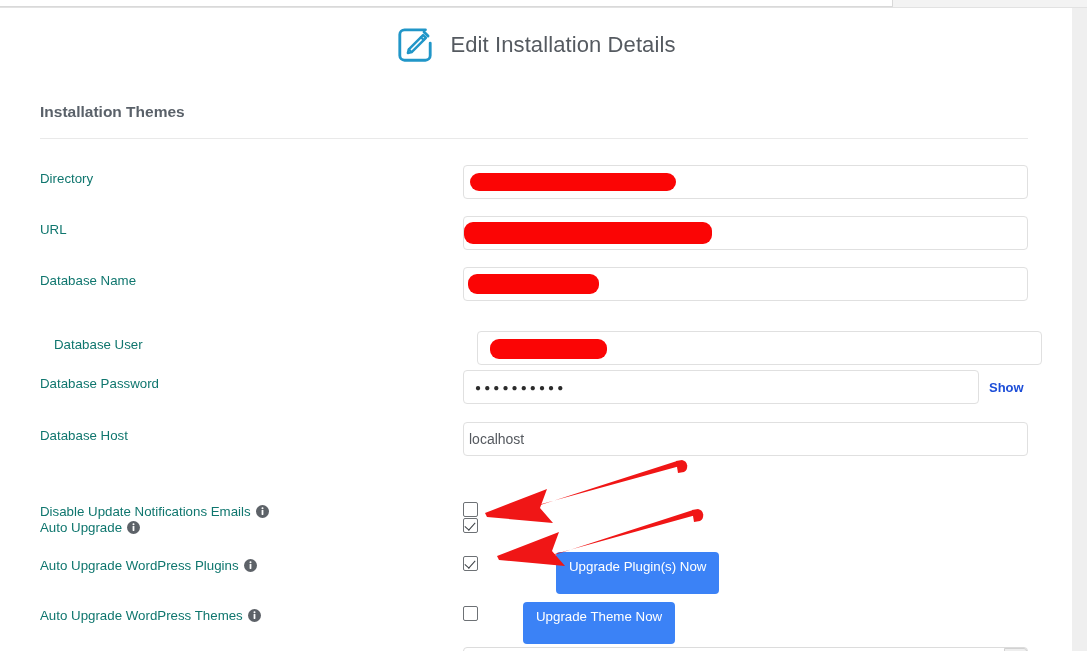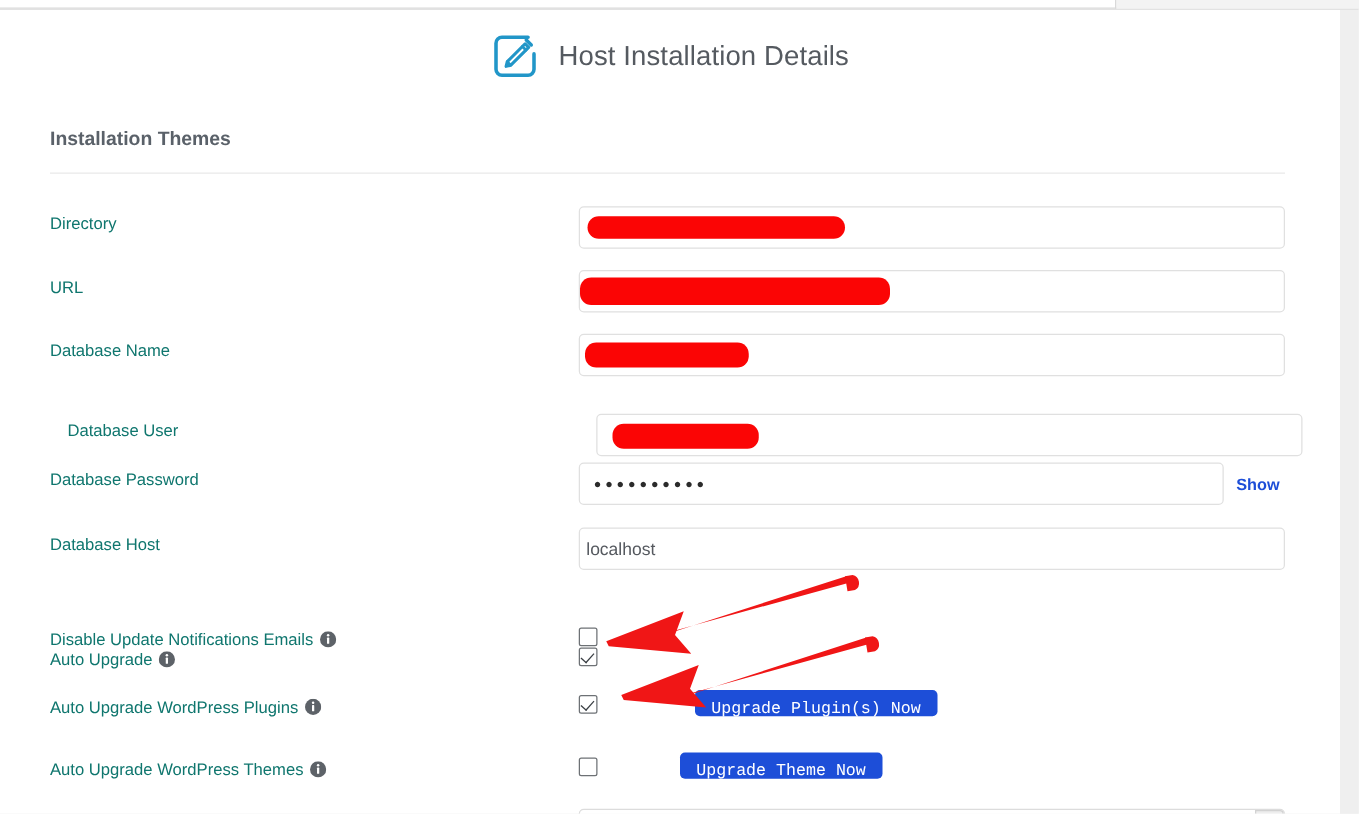--- a/index.html
+++ b/index.html
@@ -154,27 +154,27 @@
     position: absolute;
     left: 3px; top: 1px;
     width: 5px; height: 9px;
     border: solid #3a3f44;
     border-width: 0 1.6px 1.6px 0;
     transform: rotate(42deg);
   }
   .cb-row { display: flex; align-items: flex-start; gap: 14px; }
 
   .btn-upgrade {
-    background: #1d4ed8;
+    background: #3b82f6;
     color: #ffffff;
     border: none;
     border-radius: 4px;
-    font-family: Liberation Mono, monospace;
+    font-family: Liberation Sans, sans-serif;
     font-size: 13.3px;
-    padding: 8px 13px 0 13px;
+    padding: 8px 13px 21px 13px;
     cursor: pointer;
     line-height: 1;
     white-space: nowrap;
   }
 
   
   .redact {
     position: absolute;
     background: #fb0505;
     border-radius: 9px;
@@ -233,21 +233,21 @@
 <div id="page-card">
 
   <div id="page-header">
     <svg id="edit-icon" viewBox="0 0 40 40">
       <path d="M31 4 H9 A5 5 0 0 0 4 9 V31 A5 5 0 0 0 9 36 H31 A5 5 0 0 0 36 31 V18" fill="none" stroke="#2196c8" stroke-width="3" stroke-linecap="round"></path>
       <path d="M16.5 27.5 L12.5 28.5 L13.5 24.5 L28.5 9.5 L31.5 12.5 Z" fill="none" stroke="#2196c8" stroke-width="2.6" stroke-linejoin="round"></path>
       <path d="M26.2 11.8 L29.2 14.8" stroke="#2196c8" stroke-width="2.4" stroke-linecap="round"></path>
       <path d="M13.5 24.5 L16.5 27.5" stroke="#2196c8" stroke-width="2.2" stroke-linecap="round"></path>
       <path d="M29.5 6.3 L33.7 10.5" stroke="#2196c8" stroke-width="3" stroke-linecap="round"></path>
     </svg>
-    <div id="page-title">Host Installation Details</div>
+    <div id="page-title">Edit Installation Details</div>
   </div>
 
   <div id="section-title">Installation Themes</div>
   <div id="section-divider"></div>
 
   <div id="form">
 
     <div class="form-row" style="top:157px;">
       <div class="field-label">Directory</div>
       <div class="field-control">
@@ -345,21 +345,21 @@
       <div class="field-label">
         <span>Auto Upgrade WordPress Themes</span>
         <svg class="info-icon" viewBox="0 0 16 16">
           <circle cx="8" cy="8" r="8" fill="#5d6268"></circle>
           <circle cx="8" cy="3.9" r="1.25" fill="#ffffff"></circle>
           <rect x="6.9" y="6.2" width="2.2" height="6.2" rx="0.6" fill="#ffffff"></rect>
         </svg>
       </div>
       <div class="field-control cb-row">
         <span class="cb" id="auto-upgrade-themes-checkbox"></span>
-        <button class="btn-upgrade" style="margin-left:52px;">Upgrade Theme Now</button>
+        <button class="btn-upgrade" style="margin-left:31px;">Upgrade Theme Now</button>
       </div>
     </div>
 
     <div class="form-row" style="top:639px;">
       <div class="field-label">
         
         
       </div>
       <div class="field-control">
         <div id="backup-input-wrap">

